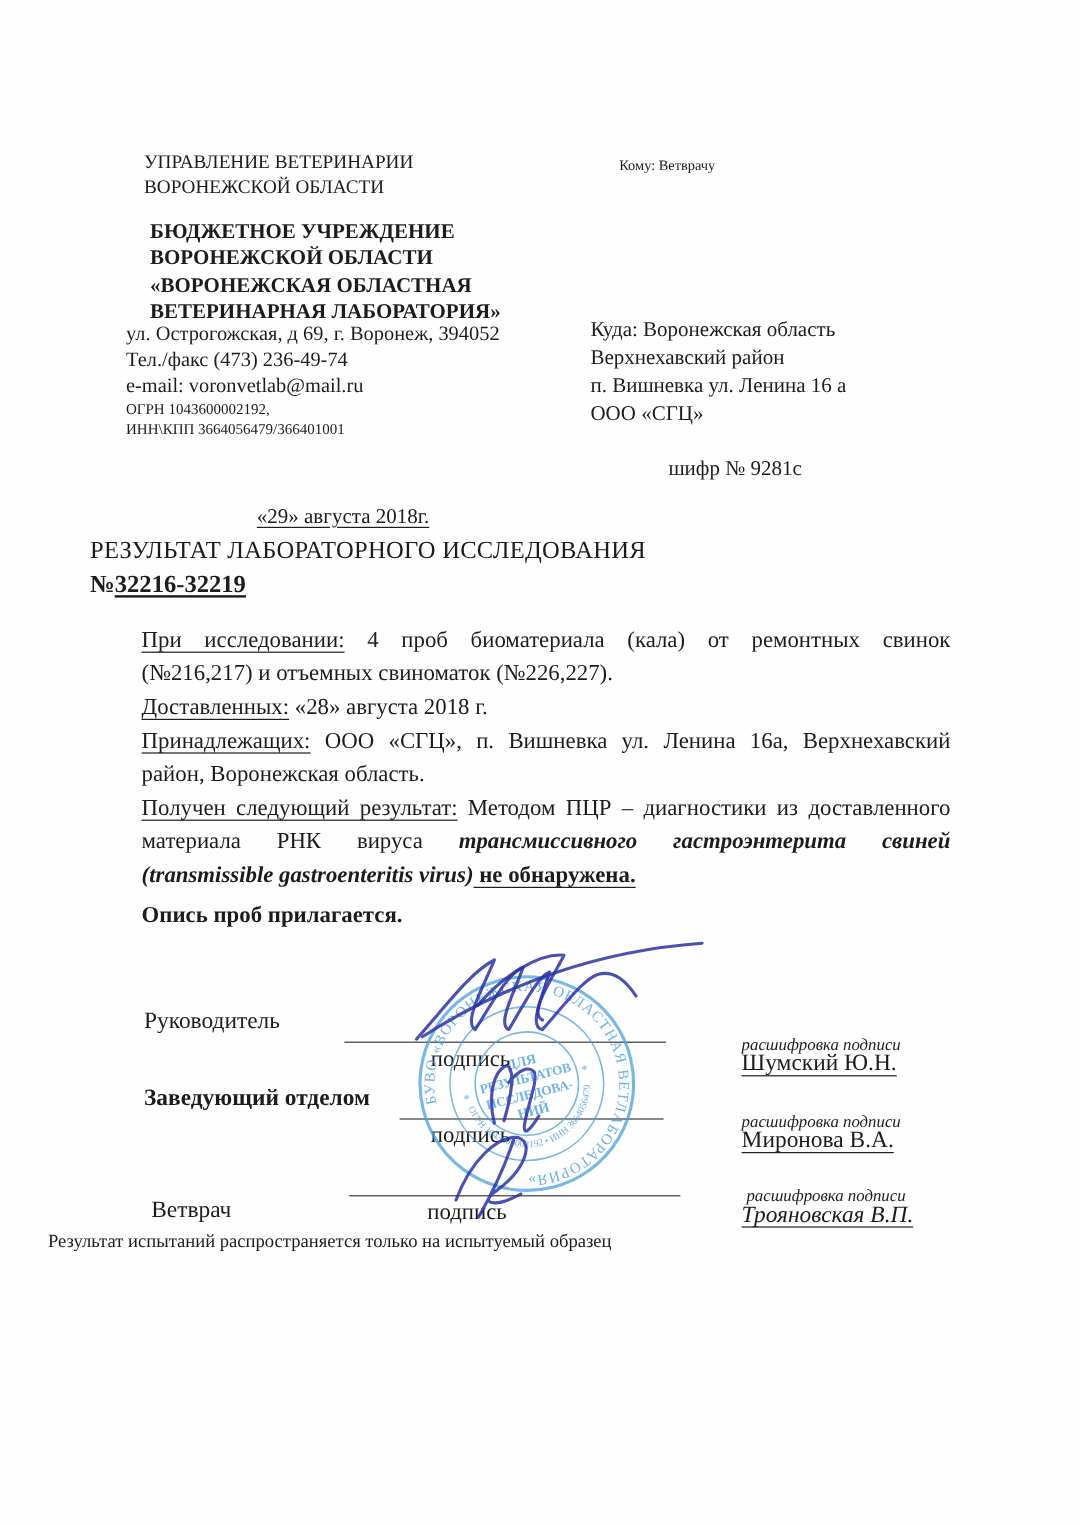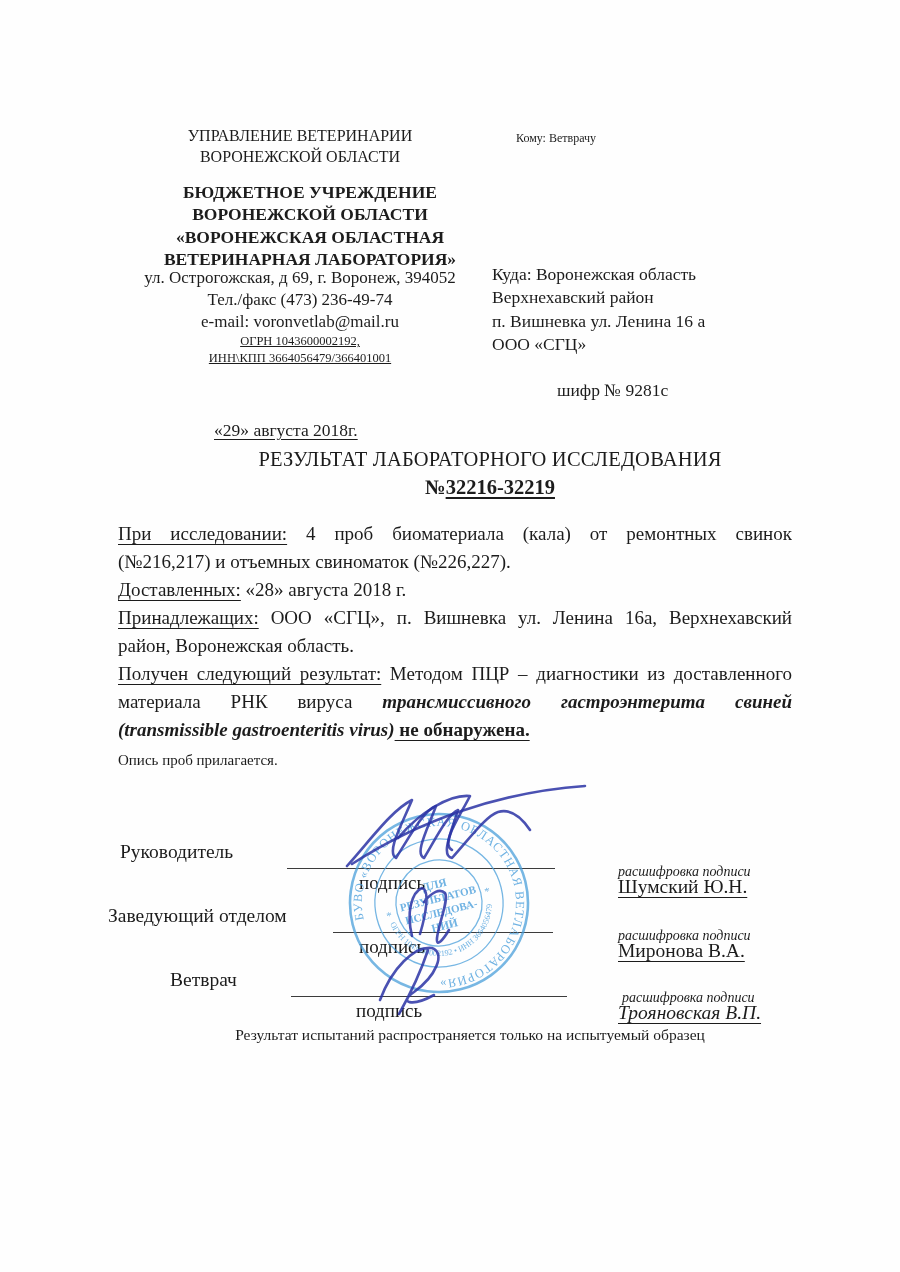--- a/index.html
+++ b/index.html
@@ -3,39 +3,39 @@
 <meta charset="utf-8">
 <style>
   html,body{margin:0;padding:0;background:#e8e8e8;}
   .sheet{
     position:relative;width:900px;height:1272px;margin:0 auto;
     background:#fefefe;overflow:hidden;
     font-family:"Liberation Serif","DejaVu Serif",serif;
     color:#1c1c1c;
   }
   .abs{position:absolute;}
-  .center{text-align:center;}
+  .center{text-align:left;}
   .hdr-dept{left:120px;top:126px;width:360px;font-size:16px;line-height:1.3;}
   .recipient{left:516px;top:131px;font-size:12px;}
   .org-name{left:125px;top:181px;width:370px;font-size:17.5px;font-weight:bold;line-height:1.28;}
   .addr{left:105px;top:267px;width:390px;font-size:17px;line-height:1.3;}
-  .addr-small{font-size:12.5px;line-height:1.3;text-decoration:underline;}
+  .addr-small{font-size:12.5px;line-height:1.3;}
   .dest{left:492px;top:263px;width:320px;font-size:17.5px;line-height:1.33;}
   .date-line{left:214px;top:380px;font-size:17.5px;text-decoration:underline;text-underline-offset:3px;margin-top:40px;}
   .cipher{left:557px;top:380px;font-size:17.5px;}
   .doc-title{left:75px;top:448px;width:830px;font-size:20.5px;letter-spacing:.2px;}
   .doc-number{left:75px;top:476px;width:830px;font-size:20.5px;font-weight:bold;}
   .doc-number .num{text-decoration:underline;text-underline-offset:3px;}
   .body-text{left:118px;top:520px;width:674px;font-size:19px;}
   .jline{line-height:28px;text-align:justify;text-align-last:justify;}
   .jline.endline{text-align-last:left;}
   .lead{text-decoration:underline;text-underline-offset:3.5px;}
   .emph{font-weight:bold;font-style:italic;}
   .concl{font-weight:bold;text-decoration:underline;text-underline-offset:3.5px;}
-  .opis{left:118px;top:752px;font-size:15px;font-weight:normal;}
+  .opis{left:118px;top:752px;font-size:19px;font-weight:bold;}
   .sig-role{font-size:19.5px;}
   .sig-line{height:0;border-top:1.6px solid #3c3c3c;}
   .sig-cap{font-size:19px;}
   .sig-name{font-size:19.5px;text-decoration:underline;text-underline-offset:3.5px;margin-top:39px;}
   .sig-transcript{font-size:14px;font-style:italic;}
   .footer-note{left:40px;top:1026px;width:860px;font-size:15.5px;}
   .stamp-wrap{left:337px;top:801px;width:204px;height:204px;transform:rotate(-14deg);opacity:.88;pointer-events:none;}
   .ink{left:0;top:0;width:900px;height:1272px;pointer-events:none;}
 </style>
 </head>
@@ -90,27 +90,27 @@
   </div>
 
   <div class="abs opis">Опись проб прилагается.</div>
 
   <div class="abs sig-role" style="left:120px;top:841px;">Руководитель</div>
   <div class="abs sig-line" style="left:287px;top:868px;width:268px;"></div>
   <div class="abs sig-cap" style="left:359px;top:872px;">подпись</div>
   <div class="abs sig-name" style="left:618px;top:837px;">Шумский Ю.Н.</div>
   <div class="abs sig-transcript" style="left:618px;top:864px;">расшифровка подписи</div>
 
-  <div class="abs sig-role" style="left:108px;top:905px;">Заведующий отделом</div>
+  <div class="abs sig-role" style="left:120px;top:905px;font-weight:bold;">Заведующий отделом</div>
   <div class="abs sig-line" style="left:333px;top:932px;width:220px;"></div>
   <div class="abs sig-cap" style="left:359px;top:936px;">подпись</div>
   <div class="abs sig-name" style="left:618px;top:901px;">Миронова В.А.</div>
   <div class="abs sig-transcript" style="left:618px;top:928px;">расшифровка подписи</div>
 
-  <div class="abs sig-role" style="left:126px;top:969px;margin-left:44px;">Ветврач</div>
+  <div class="abs sig-role" style="left:126px;top:998px;">Ветврач</div>
   <div class="abs sig-line" style="left:291px;top:996px;width:276px;"></div>
   <div class="abs sig-cap" style="left:356px;top:1000px;">подпись</div>
   <div class="abs sig-name" style="left:618px;top:963px;font-style:italic;">Трояновская В.П.</div>
   <div class="abs sig-transcript" style="left:622px;top:990px;">расшифровка подписи</div>
 
   <div class="abs stamp-wrap">
     <svg width="204" height="204" viewBox="0 0 204 204">
       <g fill="none" stroke="#4a9fdb" stroke-opacity="0.85">
         <circle cx="102" cy="102" r="89" stroke-width="2.6"></circle>
         <circle cx="102" cy="102" r="64" stroke-width="1.3"></circle>

